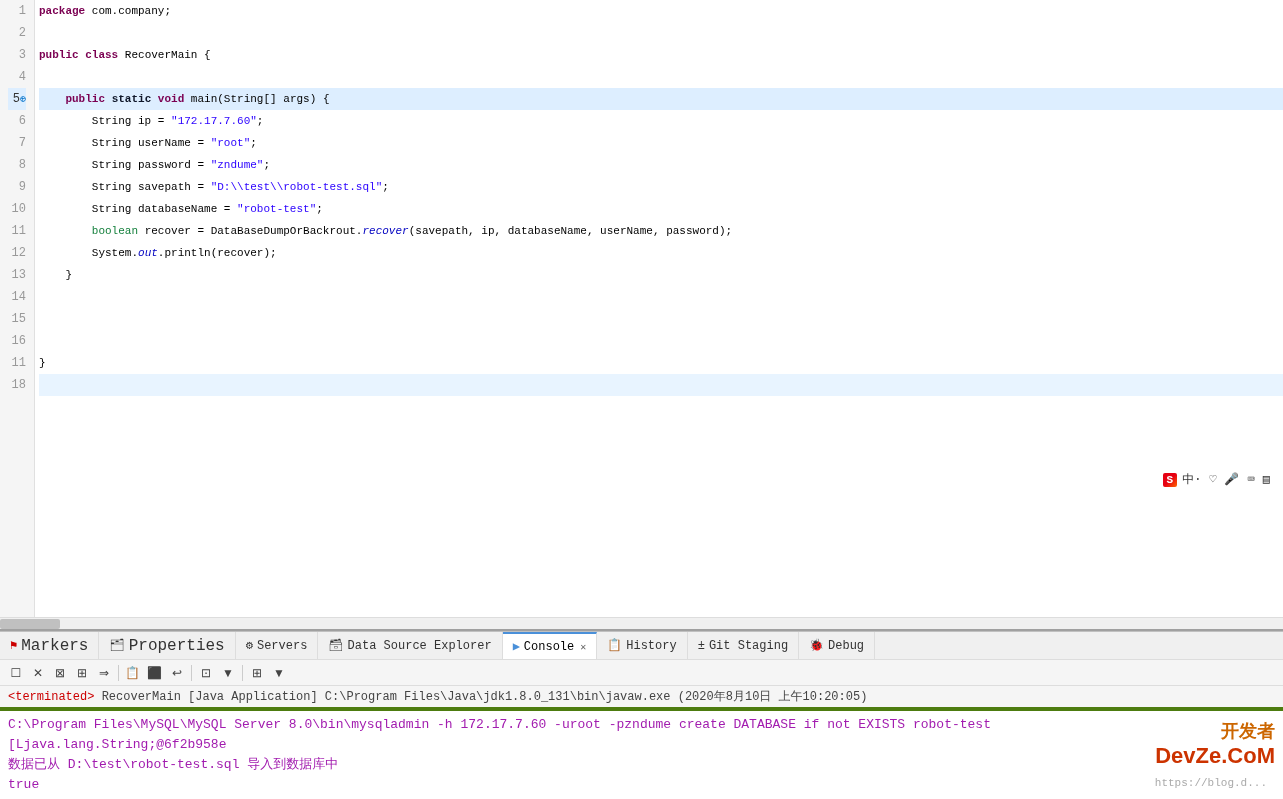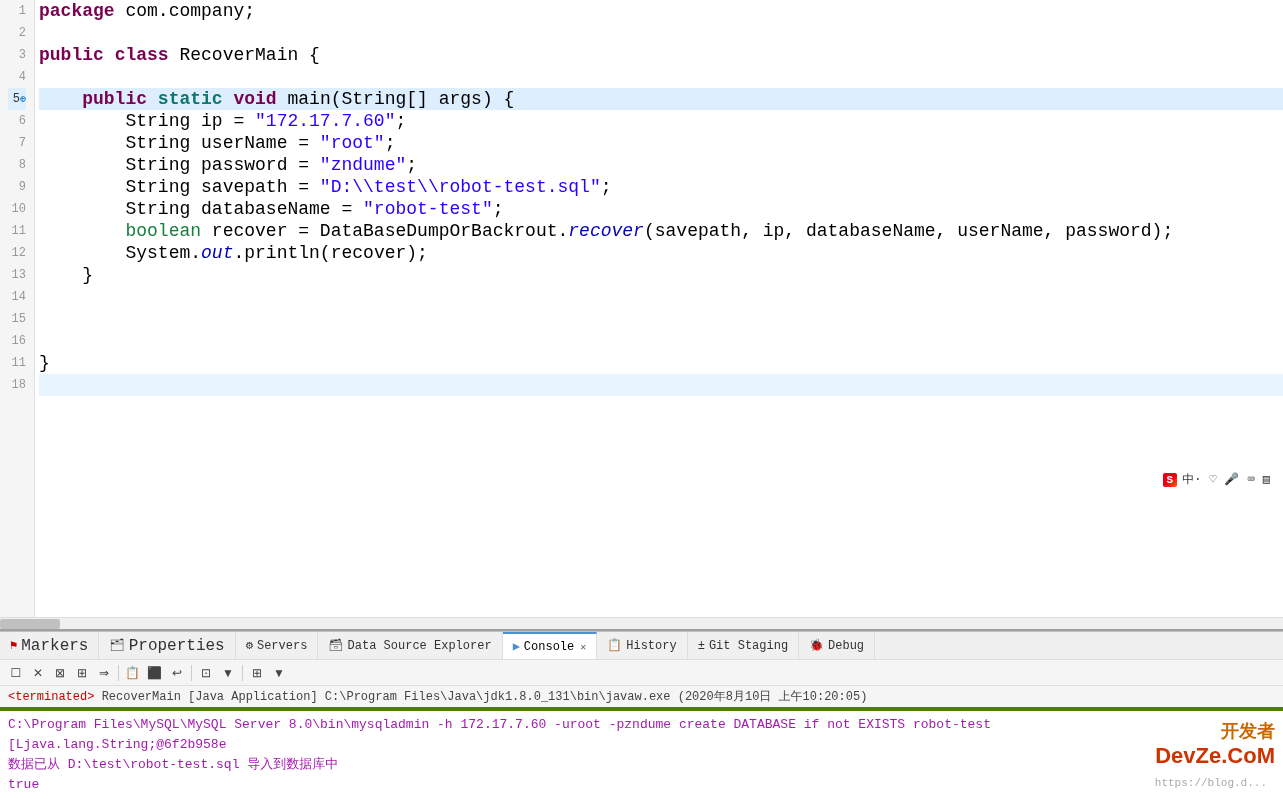--- a/index.html
+++ b/index.html
@@ -48,21 +48,21 @@
       flex: 1;
       padding-left: 4px;
       overflow-x: auto;
       overflow-y: hidden;
     }
 
     .code-line {
       height: 22px;
       line-height: 22px;
       white-space: pre;
-      font-size: 18px;
+      font-size: 11px;
       display: flex;
       align-items: flex-end;
     }
 
     .code-line.highlighted {
       background: #ddeeff;
     }
 
     .code-line.last-line {
       background: #e8f4ff;
@@ -274,21 +274,21 @@
         <span class="line-number">15</span>
         <span class="line-number">16</span>
         <span class="line-number">11</span>
         <span class="line-number">18</span>
       </div>
     <div class="code-lines">
         <div class="code-line"><span style="color: rgb(123, 0, 82); font-weight: bold;">package </span><span>com.company;</span></div>
         <div class="code-line">&nbsp;</div>
         <div class="code-line"><span style="color: rgb(123, 0, 82); font-weight: bold;">public </span><span style="color: rgb(123, 0, 82); font-weight: bold;">class </span><span>RecoverMain {</span></div>
         <div class="code-line">&nbsp;</div>
-        <div class="code-line highlighted"><span>    </span><span style="color: rgb(123, 0, 82); font-weight: bold;">public </span><span style="color: #0f766e; font-weight: bold;">static </span><span style="color: rgb(123, 0, 82); font-weight: bold;">void </span><span>main(String[] args) {</span></div>
+        <div class="code-line highlighted"><span>    </span><span style="color: rgb(123, 0, 82); font-weight: bold;">public </span><span style="color: #0f172a; font-weight: bold;">static </span><span style="color: rgb(123, 0, 82); font-weight: bold;">void </span><span>main(String[] args) {</span></div>
         <div class="code-line"><span>        </span><span>String</span><span> ip = </span><span style="color: rgb(42, 0, 255);">"172.17.7.60"</span><span>;</span></div>
         <div class="code-line"><span>        </span><span>String</span><span> userName = </span><span style="color: rgb(42, 0, 255);">"root"</span><span>;</span></div>
         <div class="code-line"><span>        </span><span>String</span><span> password = </span><span style="color: rgb(42, 0, 255);">"zndume"</span><span>;</span></div>
         <div class="code-line"><span>        </span><span>String</span><span> savepath = </span><span style="color: rgb(42, 0, 255);">"D:\\test\\robot-test.sql"</span><span>;</span></div>
         <div class="code-line"><span>        </span><span>String</span><span> databaseName = </span><span style="color: rgb(42, 0, 255);">"robot-test"</span><span>;</span></div>
         <div class="code-line"><span>        </span><span style="color: #15803d; font-weight: normal;">boolean </span><span>recover = DataBaseDumpOrBackrout.</span><span style="color: rgb(0, 0, 192); font-style: italic;">recover</span><span>(savepath, ip, databaseName, userName, password);</span></div>
         <div class="code-line"><span>        </span><span>System.</span><span style="color: rgb(0, 0, 192); font-style: italic;">out</span><span>.println(recover);</span></div>
         <div class="code-line"><span>    }</span></div>
         <div class="code-line">&nbsp;</div>
         <div class="code-line">&nbsp;</div>

